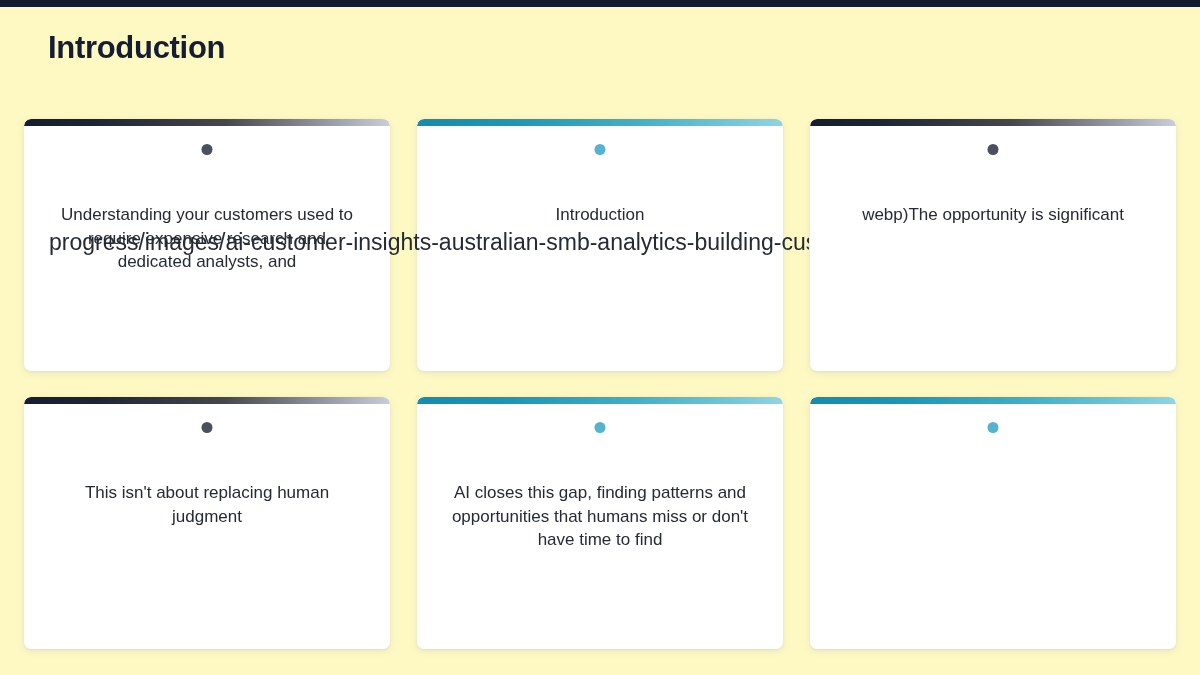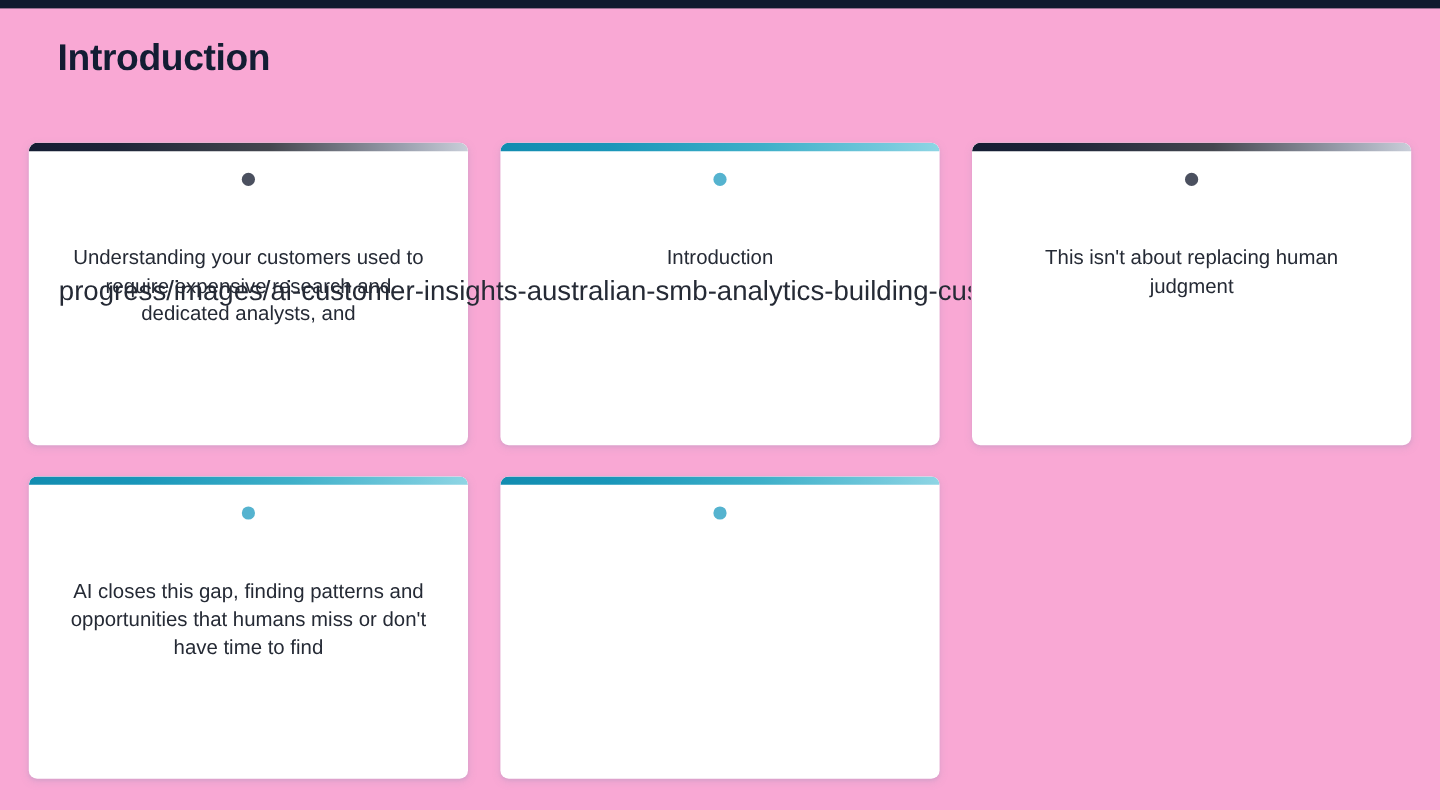--- a/index.html
+++ b/index.html
@@ -11,21 +11,21 @@
     height: 675px;
     overflow: hidden;
     background: #eef5fd;
     font-family: "Liberation Sans", sans-serif;
     -webkit-font-smoothing: antialiased;
   }
   .slide {
     position: relative;
     width: 1200px;
     height: 675px;
-    background: #f9a8d4;
+    background: #fef9c3;
     box-sizing: border-box;
     overflow: hidden;
   }
   .top-strip {
     position: absolute;
     top: 0; left: 0;
     width: 1200px;
     height: 7px;
     background: #111a2e;
   }
@@ -122,20 +122,25 @@
       <div class="card-dot dot-dark"></div>
       <div class="card-text">Understanding your customers used to require expensive research and dedicated analysts, and</div>
     </div>
 
     <div class="card">
       <div class="card-bar bar-teal"></div>
       <div class="card-dot dot-teal"></div>
       <div class="card-text">Introduction</div>
     </div>
 
+    <div class="card">
+      <div class="card-bar bar-dark"></div>
+      <div class="card-dot dot-dark"></div>
+      <div class="card-text">webp)The opportunity is significant</div>
+    </div>
 
     <div class="card">
       <div class="card-bar bar-dark"></div>
       <div class="card-dot dot-dark"></div>
       <div class="card-text">This isn't about replacing human judgment</div>
     </div>
 
     <div class="card">
       <div class="card-bar bar-teal"></div>
       <div class="card-dot dot-teal"></div>

